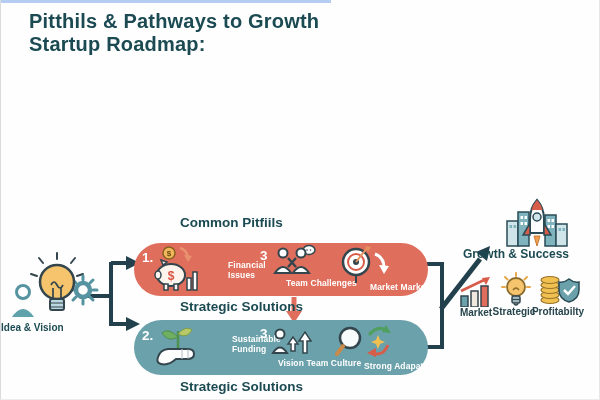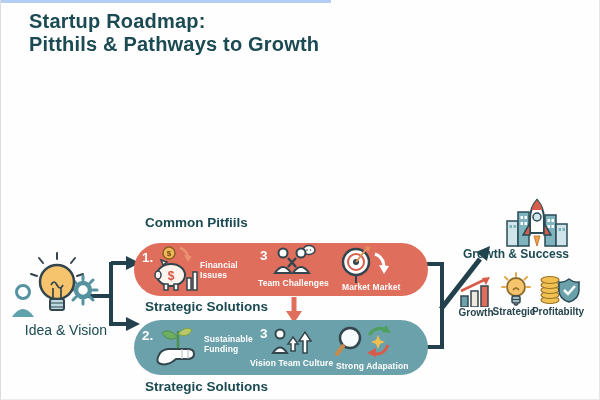--- a/index.html
+++ b/index.html
@@ -5,46 +5,46 @@
   html,body{margin:0;padding:0;background:#ffffff;}
   #canvas{
     position:relative;width:600px;height:400px;overflow:hidden;
     background:#fefefe;box-sizing:border-box;
     border-left:1px solid #dcdcdc;border-right:1px solid #e6e6e6;border-bottom:1px solid #ececec;
     font-family:"Liberation Sans", sans-serif;
   }
   .top-accent{position:absolute;left:0;top:0;width:330px;height:3px;background:var(--top-accent,#b5cdf2);}
   .title{position:absolute;left:28px;top:10px;color:var(--heading-text,#1b4a52);
     font-size:20px;font-weight:bold;line-height:23px;letter-spacing:.2px;}
-  .sec-header{position:absolute;color:var(--heading-text,#1b4a52);font-size:13.5px;font-weight:bold;}
+  .sec-header{position:absolute;color:var(--heading-text,#1b4a52);font-size:13.5px;font-weight:bold;margin-left:35px;}
   .pill{position:absolute;left:133px;width:294px;border-radius:28px;}
   .pill.red{top:243px;height:53px;background:var(--pitfalls-bar,#df6e5d);}
   .pill.teal{top:320px;height:55px;background:var(--solutions-bar,#6ba1aa);}
   .pill-num{position:absolute;color:#fff;font-size:13.5px;font-weight:bold;}
-  .pill-label{position:absolute;color:#fff;font-size:8.5px;font-weight:600;line-height:1.2;letter-spacing:.1px;}
+  .pill-label{position:absolute;color:#fff;font-size:8.5px;font-weight:600;line-height:1.2;letter-spacing:.1px;margin-left:28px;}
   .center{text-align:left;}
   .icon{position:absolute;}
-  .idea-label{position:absolute;left:0;top:322px;width:106px;text-align:right;
-    color:var(--heading-text,#1b4a52);font-size:14px;font-weight:normal;}
+  .idea-label{position:absolute;left:0;top:322px;width:106px;text-align:left;
+    color:var(--heading-text,#1b4a52);font-size:10px;font-weight:bold;}
   .growth-label{position:absolute;left:462px;top:247px;width:138px;text-align:left;
     color:var(--heading-text,#1b4a52);font-size:12px;font-weight:bold;}
   .sub-label{position:absolute;color:#27454d;font-size:10px;font-weight:600;text-align:center;}
   svg{display:block;}
   .overlay{position:absolute;left:0;top:0;pointer-events:none;}
 </style>
 </head>
 <body>
 
 <div id="canvas">
 
   <div class="top-accent"></div>
 
   <div class="title">
+    <div>Pitthils &amp; Pathways to Growth</div>
     <div>Startup Roadmap:</div>
-    <div>Pitthils &amp; Pathways to Growth</div>
   </div>
 
   <svg class="overlay" width="600" height="400" viewBox="0 0 600 400">
     <g stroke="#22414c" stroke-width="4" fill="none">
       <path d="M84,296 H110 M110,262 V326 M110,263 H126 M110,324 H126"></path>
     </g>
     <polygon points="125,256 139,263 125,270" fill="#22414c"></polygon>
     <polygon points="125,317 139,324 125,331" fill="#22414c"></polygon>
     <path d="M426,264 H441 V347 H426" stroke="#22414c" stroke-width="4" fill="none"></path>
     <path d="M440,309 L479,259" stroke="#22414c" stroke-width="5" fill="none"></path>
@@ -181,21 +181,21 @@
   </svg>
   <div class="growth-label">Growth &amp; Success</div>
 
   <svg class="icon" style="left:458px;top:277px" width="36" height="30" viewBox="0 0 36 30">
     <rect x="2" y="19" width="7" height="11" fill="#6ba1aa" stroke="#33454d" stroke-width="1.5"></rect>
     <rect x="12" y="14" width="7" height="16" fill="#eee8df" stroke="#33454d" stroke-width="1.5"></rect>
     <rect x="22" y="9" width="7" height="21" fill="#df6e5d" stroke="#33454d" stroke-width="1.5"></rect>
     <path d="M2,14 L25,3" stroke="#d85c4a" stroke-width="2.5" fill="none"></path>
     <polygon points="31,0 23,1 27,8" fill="#d85c4a"></polygon>
   </svg>
-  <div class="sub-label" style="left:446px;top:307px;width:58px">Growth</div>
+  <div class="sub-label" style="left:446px;top:307px;width:58px">Market</div>
 
   <svg class="icon" style="left:500px;top:272px" width="30" height="36" viewBox="0 0 30 36">
     <path d="M15,1 v3 M4,5 l2.5,2.5 M26,5 l-2.5,2.5 M1,15 h3 M26,15 h3" stroke="#e8a84a" stroke-width="2" stroke-linecap="round"></path>
     <circle cx="15" cy="15" r="9" fill="#f6c46d" stroke="#8a6a2a" stroke-width="1.8"></circle>
     <path d="M12,18 q3,-4 6,0" fill="none" stroke="#8a6a2a" stroke-width="1.5"></path>
     <rect x="11" y="24" width="8" height="7" rx="1.5" fill="#9fb6c0" stroke="#33454d" stroke-width="1.5"></rect>
     <path d="M11,27.5 h8" stroke="#33454d" stroke-width="1"></path>
     <path d="M13,31.5 q2,3 4,0" fill="none" stroke="#33454d" stroke-width="1.5"></path>
   </svg>
   <div class="sub-label" style="left:482px;top:306px;width:62px">Strategic</div>

